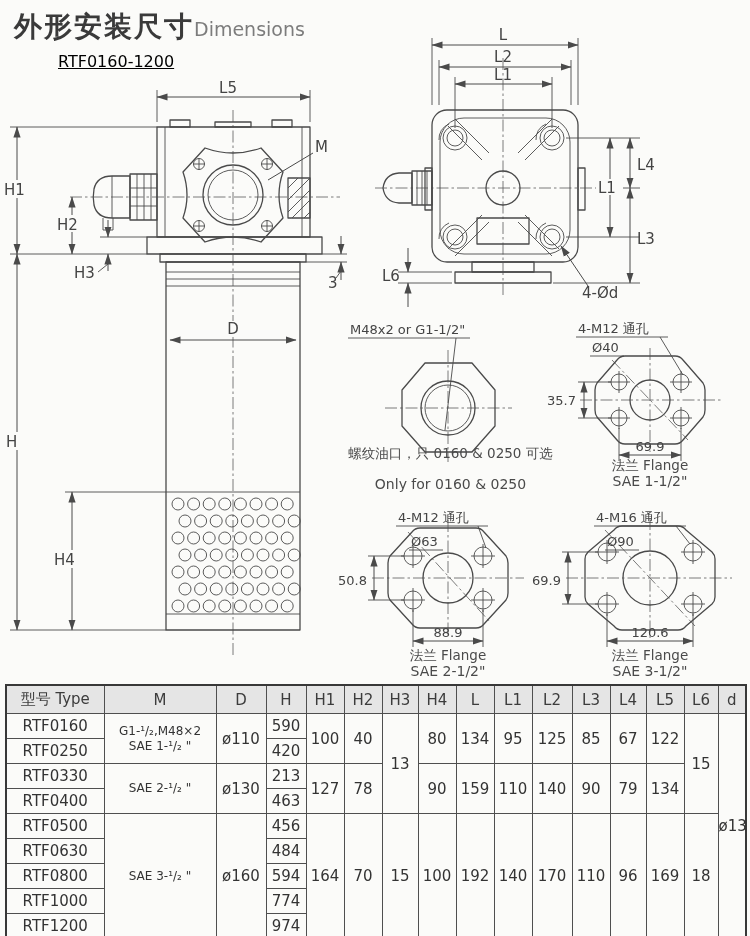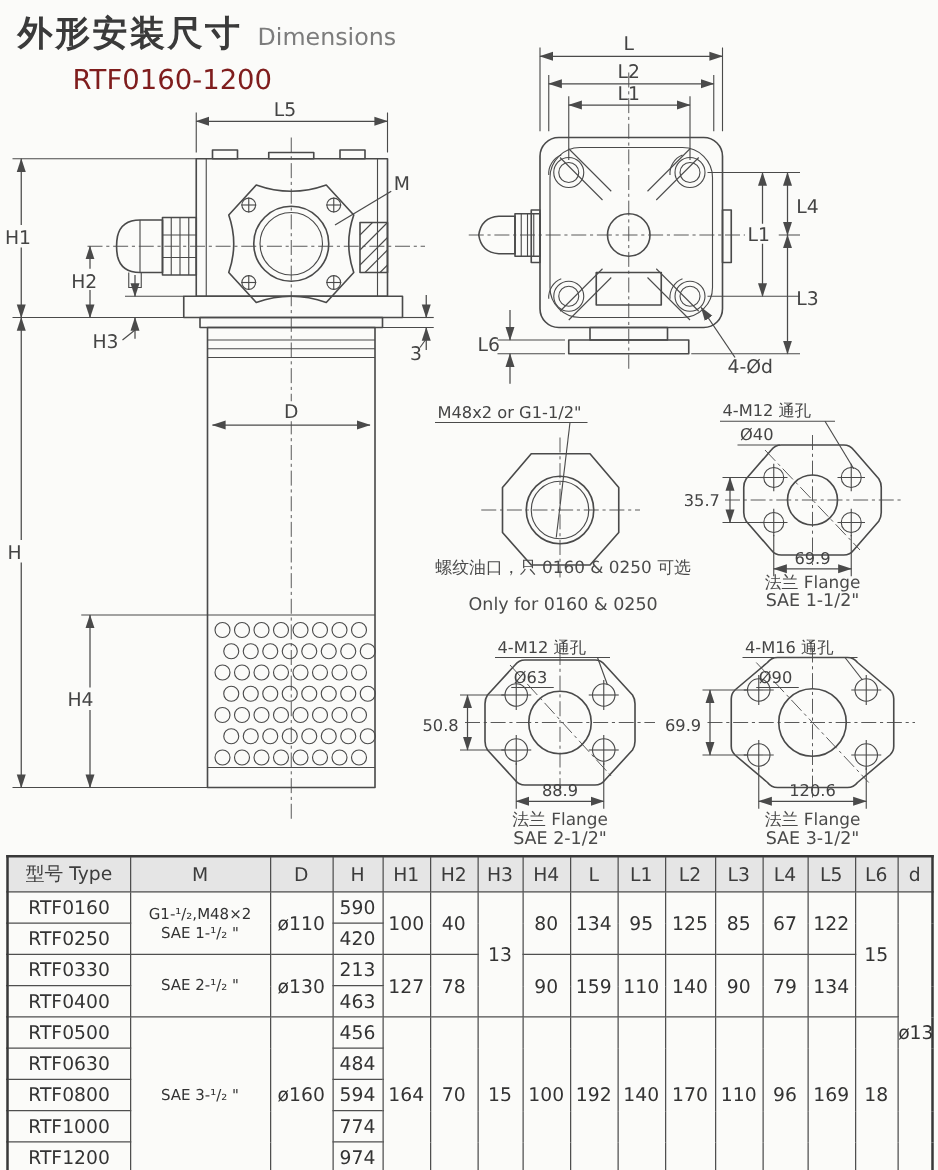--- a/index.html
+++ b/index.html
@@ -4,22 +4,22 @@
 <style>
   html,body{margin:0;padding:0;}
   body{
     width:750px;height:936px;position:relative;overflow:hidden;
     background:#fbfbf9;color:#3c3c3c;
     font-family:"DejaVu Sans","Liberation Sans",sans-serif;
   }
   .abs{position:absolute;}
   
   .title-cn{font-size:28px;font-weight:bold;color:#3a3a3a;letter-spacing:2px;}
-  .title-en{font-size:19px;color:#7c7c7c;margin-left:12px;}
-  .model{font-size:22px;color:#7f1d1d;}
+  .title-en{font-size:19px;color:#7c7c7c;}
+  .model{font-size:16px;color:#000000;text-decoration:underline;}
   
   svg text{font-family:"DejaVu Sans","Liberation Sans",sans-serif;fill:#444;font-size:15px;}
   svg text.sm{font-size:13px;}
   .part{fill:none;stroke:#4a4a4a;stroke-width:1.3;stroke-linejoin:round;}
   .thin{fill:none;stroke:#4a4a4a;stroke-width:.9;}
   .dim{fill:none;stroke:#4a4a4a;stroke-width:1;}
   .cl{fill:none;stroke:#5a5a5a;stroke-width:.8;stroke-dasharray:12 3 2.5 3;}
   .bgbox{fill:#fbfbf9;stroke:none;}
   
   .cap{font-size:13.5px;color:#4a4a4a;text-align:center;}

